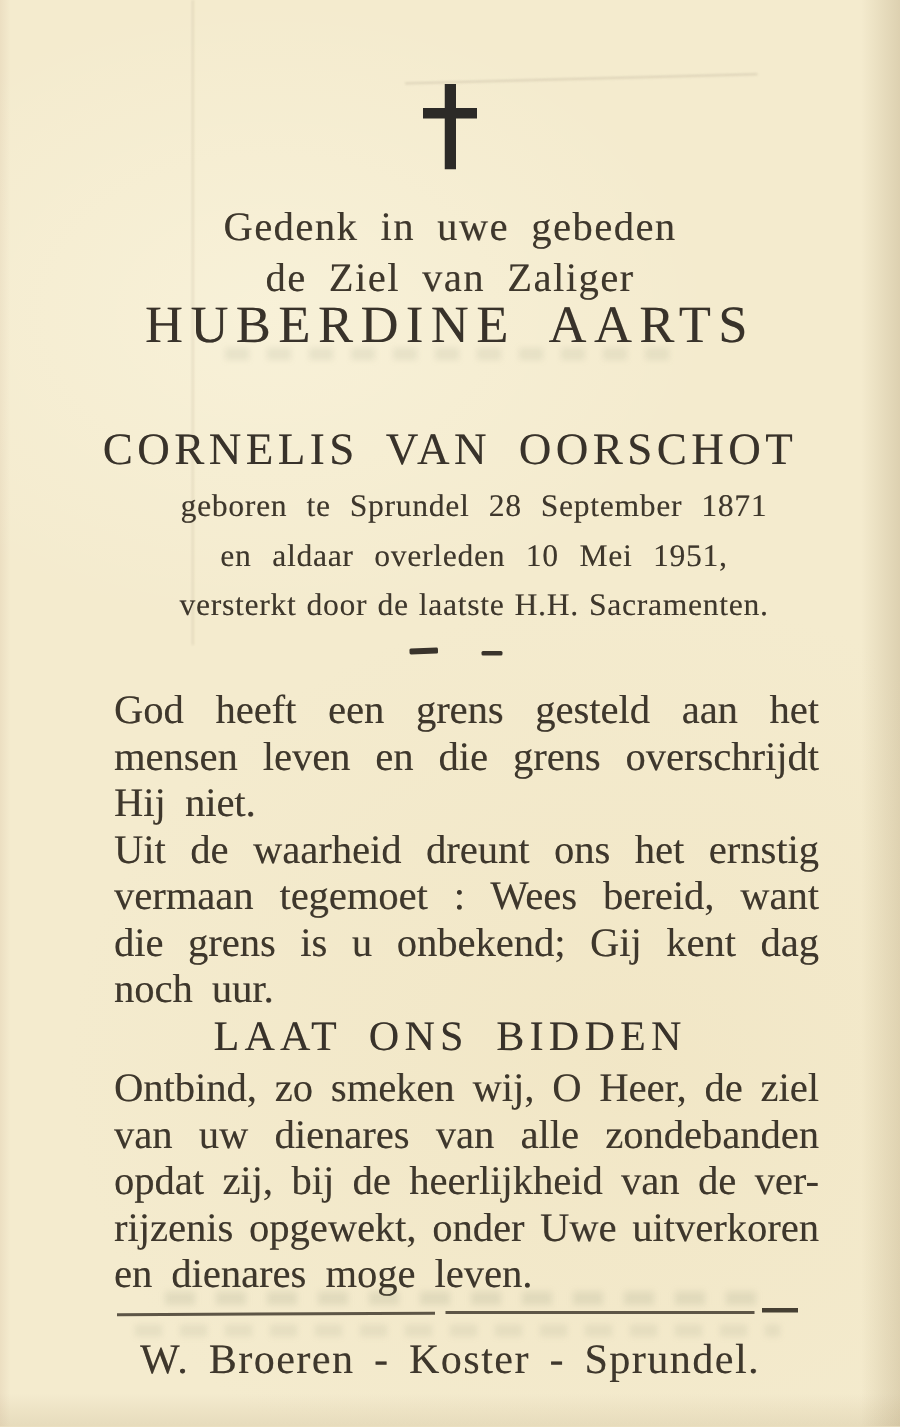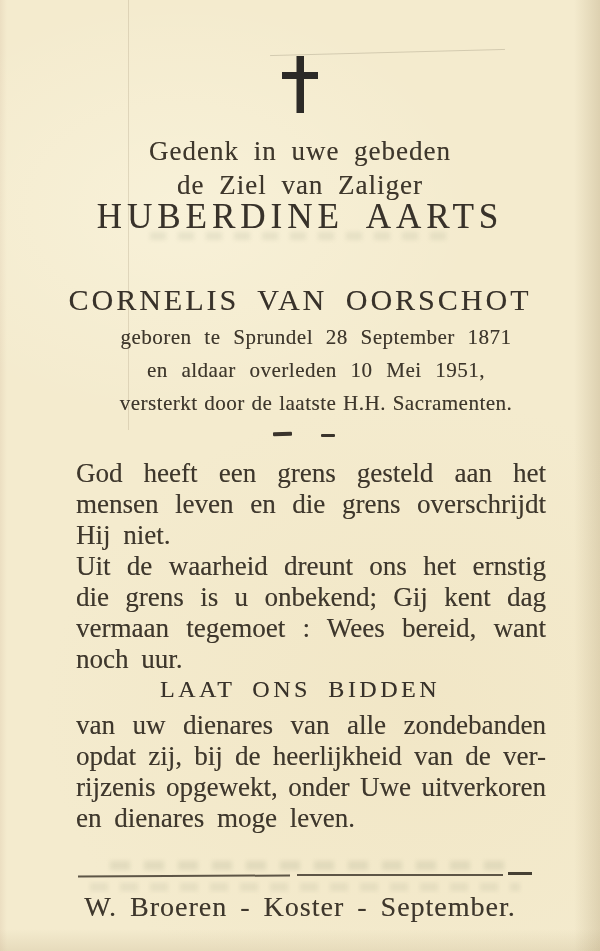--- a/index.html
+++ b/index.html
@@ -25,21 +25,21 @@
   .name{font-size:35px;line-height:40px;letter-spacing:5px;word-spacing:10px;color:#38322a;}
   .relation{font-size:27px;word-spacing:6px;letter-spacing:1px;}
   .spouse{font-size:30px;letter-spacing:3px;word-spacing:8px;color:#38322a;}
   .vitals{font-size:21px;line-height:33px;padding-left:16px;}
   .vitals div:nth-child(1){word-spacing:7px;letter-spacing:0.5px;}
   .vitals div:nth-child(2){word-spacing:8px;letter-spacing:0.5px;}
   .vitals div:nth-child(3){word-spacing:1px;letter-spacing:0.5px;}
   .para{position:absolute;left:76px;width:470px;font-size:27px;line-height:31px;}
   .jline{text-align:justify;text-align-last:justify;text-justify:inter-word;word-spacing:2px;}
   .lline{text-align:left;word-spacing:6px;}
-  .prayer-heading{font-size:24px;letter-spacing:3.5px;word-spacing:8px;color:#38322a;}
+  .prayer-heading{font-size:28px;letter-spacing:3.5px;word-spacing:8px;color:#38322a;}
   .footer{font-size:28px;word-spacing:5px;letter-spacing:1px;}
   .dash{position:absolute;background:#3a342c;border-radius:1px;}
   .rule-seg{position:absolute;background:#5d5546;}
   .ghost{position:absolute;filter:blur(2px);pointer-events:none;}
   .scratch{position:absolute;pointer-events:none;}
 </style>
 </head>
 <body>
 
 <div class="card">
@@ -67,37 +67,38 @@
   <div class="dash" style="left:321px;top:434px;width:14px;height:3px;"></div>
 
   <div class="para ink" style="top:458px;">
     <div class="jline">God heeft een grens gesteld aan het</div>
     <div class="jline">mensen leven en die grens overschrijdt</div>
     <div class="lline">Hij niet.</div>
   </div>
 
   <div class="para ink" style="top:551px;">
     <div class="jline">Uit de waarheid dreunt ons het ernstig</div>
+    <div class="jline">vermaan tegemoet : Wees bereid, want</div>
     <div class="jline">die grens is u onbekend; Gij kent dag</div>
-    <div class="jline">vermaan tegemoet : Wees bereid, want</div>
     <div class="lline">noch uur.</div>
   </div>
 
   <div class="abs center prayer-heading ink" style="top:676px;">LAAT ONS BIDDEN</div>
 
   <div class="para ink" style="top:710px;">
+    <div class="jline">Ontbind, zo smeken wij, O Heer, de ziel</div>
     <div class="jline">van uw dienares van alle zondebanden</div>
     <div class="jline">opdat zij, bij de heerlijkheid van de ver-</div>
     <div class="jline">rijzenis opgewekt, onder Uwe uitverkoren</div>
     <div class="lline">en dienares moge leven.</div>
   </div>
 
   <div class="ghost" style="left:150px;top:232px;width:300px;height:8px;background:repeating-linear-gradient(90deg,rgba(125,135,105,0.12) 0 16px,transparent 16px 28px);"></div>
   <div class="ghost" style="left:110px;top:861px;width:400px;height:9px;background:repeating-linear-gradient(90deg,rgba(120,130,100,0.14) 0 20px,transparent 20px 34px);"></div>
   <div class="ghost" style="left:90px;top:883px;width:430px;height:8px;background:repeating-linear-gradient(90deg,rgba(120,130,100,0.11) 0 18px,transparent 18px 30px);"></div>
 
   <div class="rule-seg" style="left:78px;top:875px;width:212px;height:2px;transform:rotate(-0.3deg);"></div>
   <div class="rule-seg" style="left:297px;top:874px;width:206px;height:2px;"></div>
   <div class="rule-seg" style="left:508px;top:872px;width:24px;height:3px;background:#464033;"></div>
 
-  <div class="abs center footer ink" style="top:891px;">W. Broeren - Koster - September.</div>
+  <div class="abs center footer ink" style="top:891px;">W. Broeren - Koster - Sprundel.</div>
 
 </div>
 
 </body></html>

